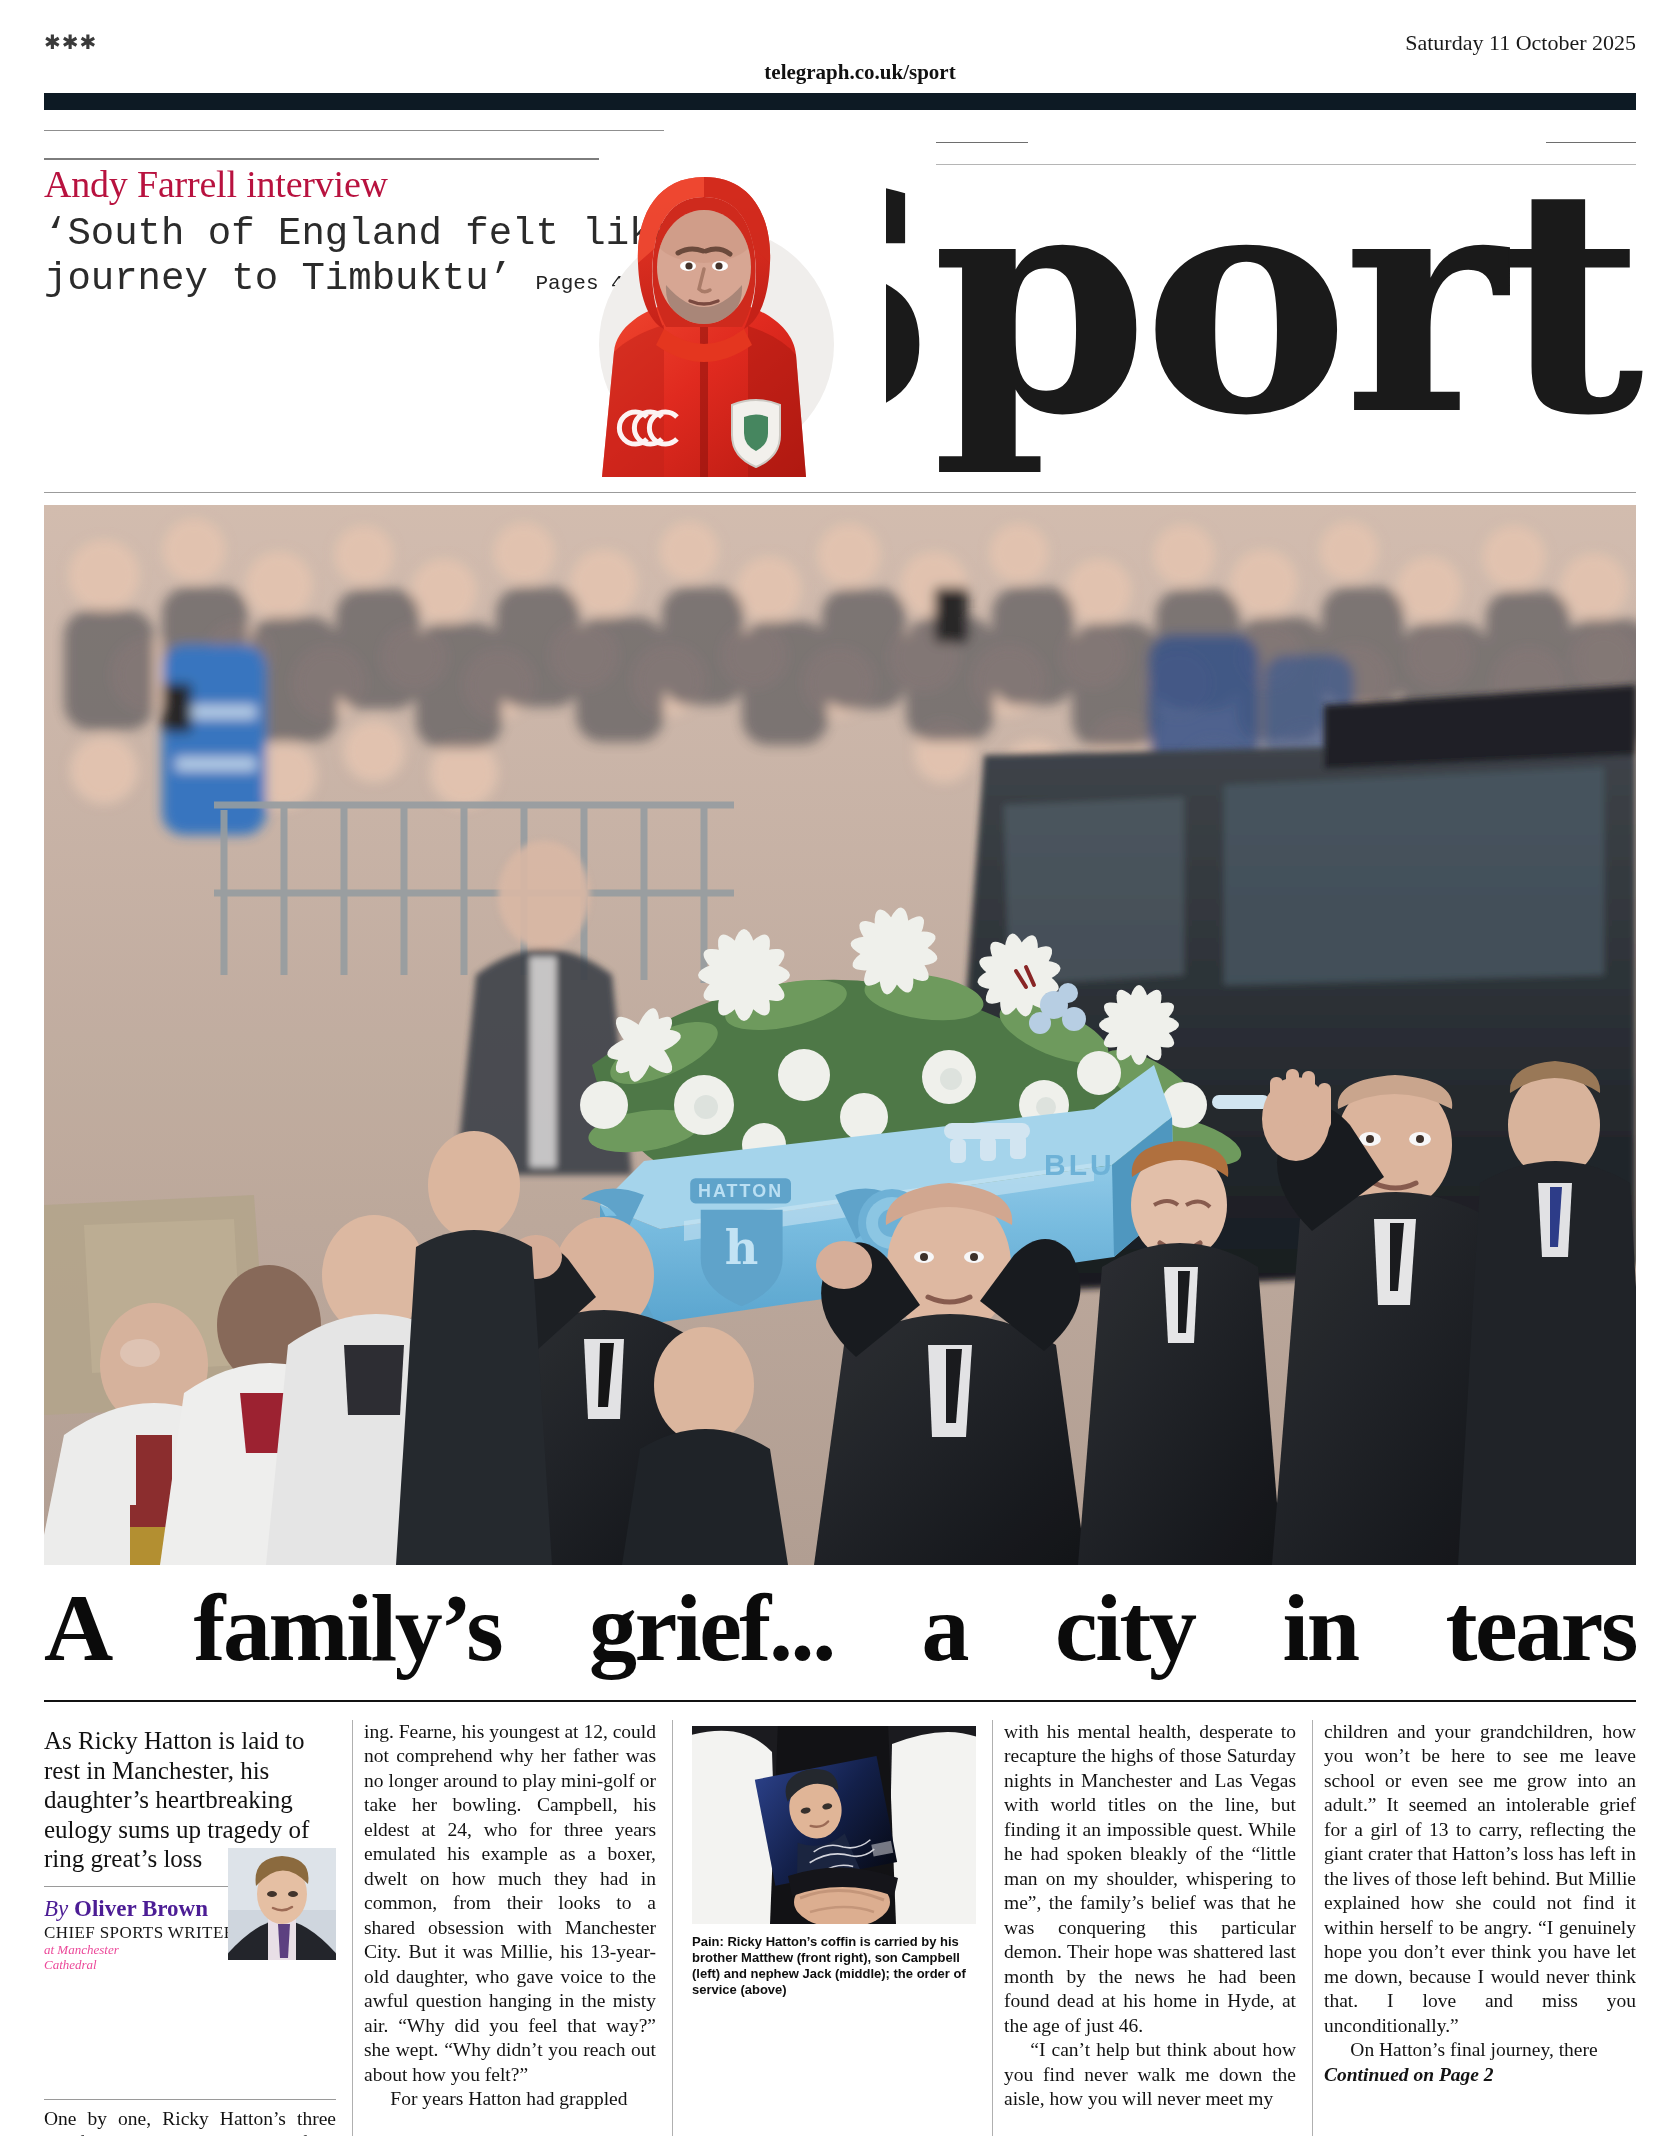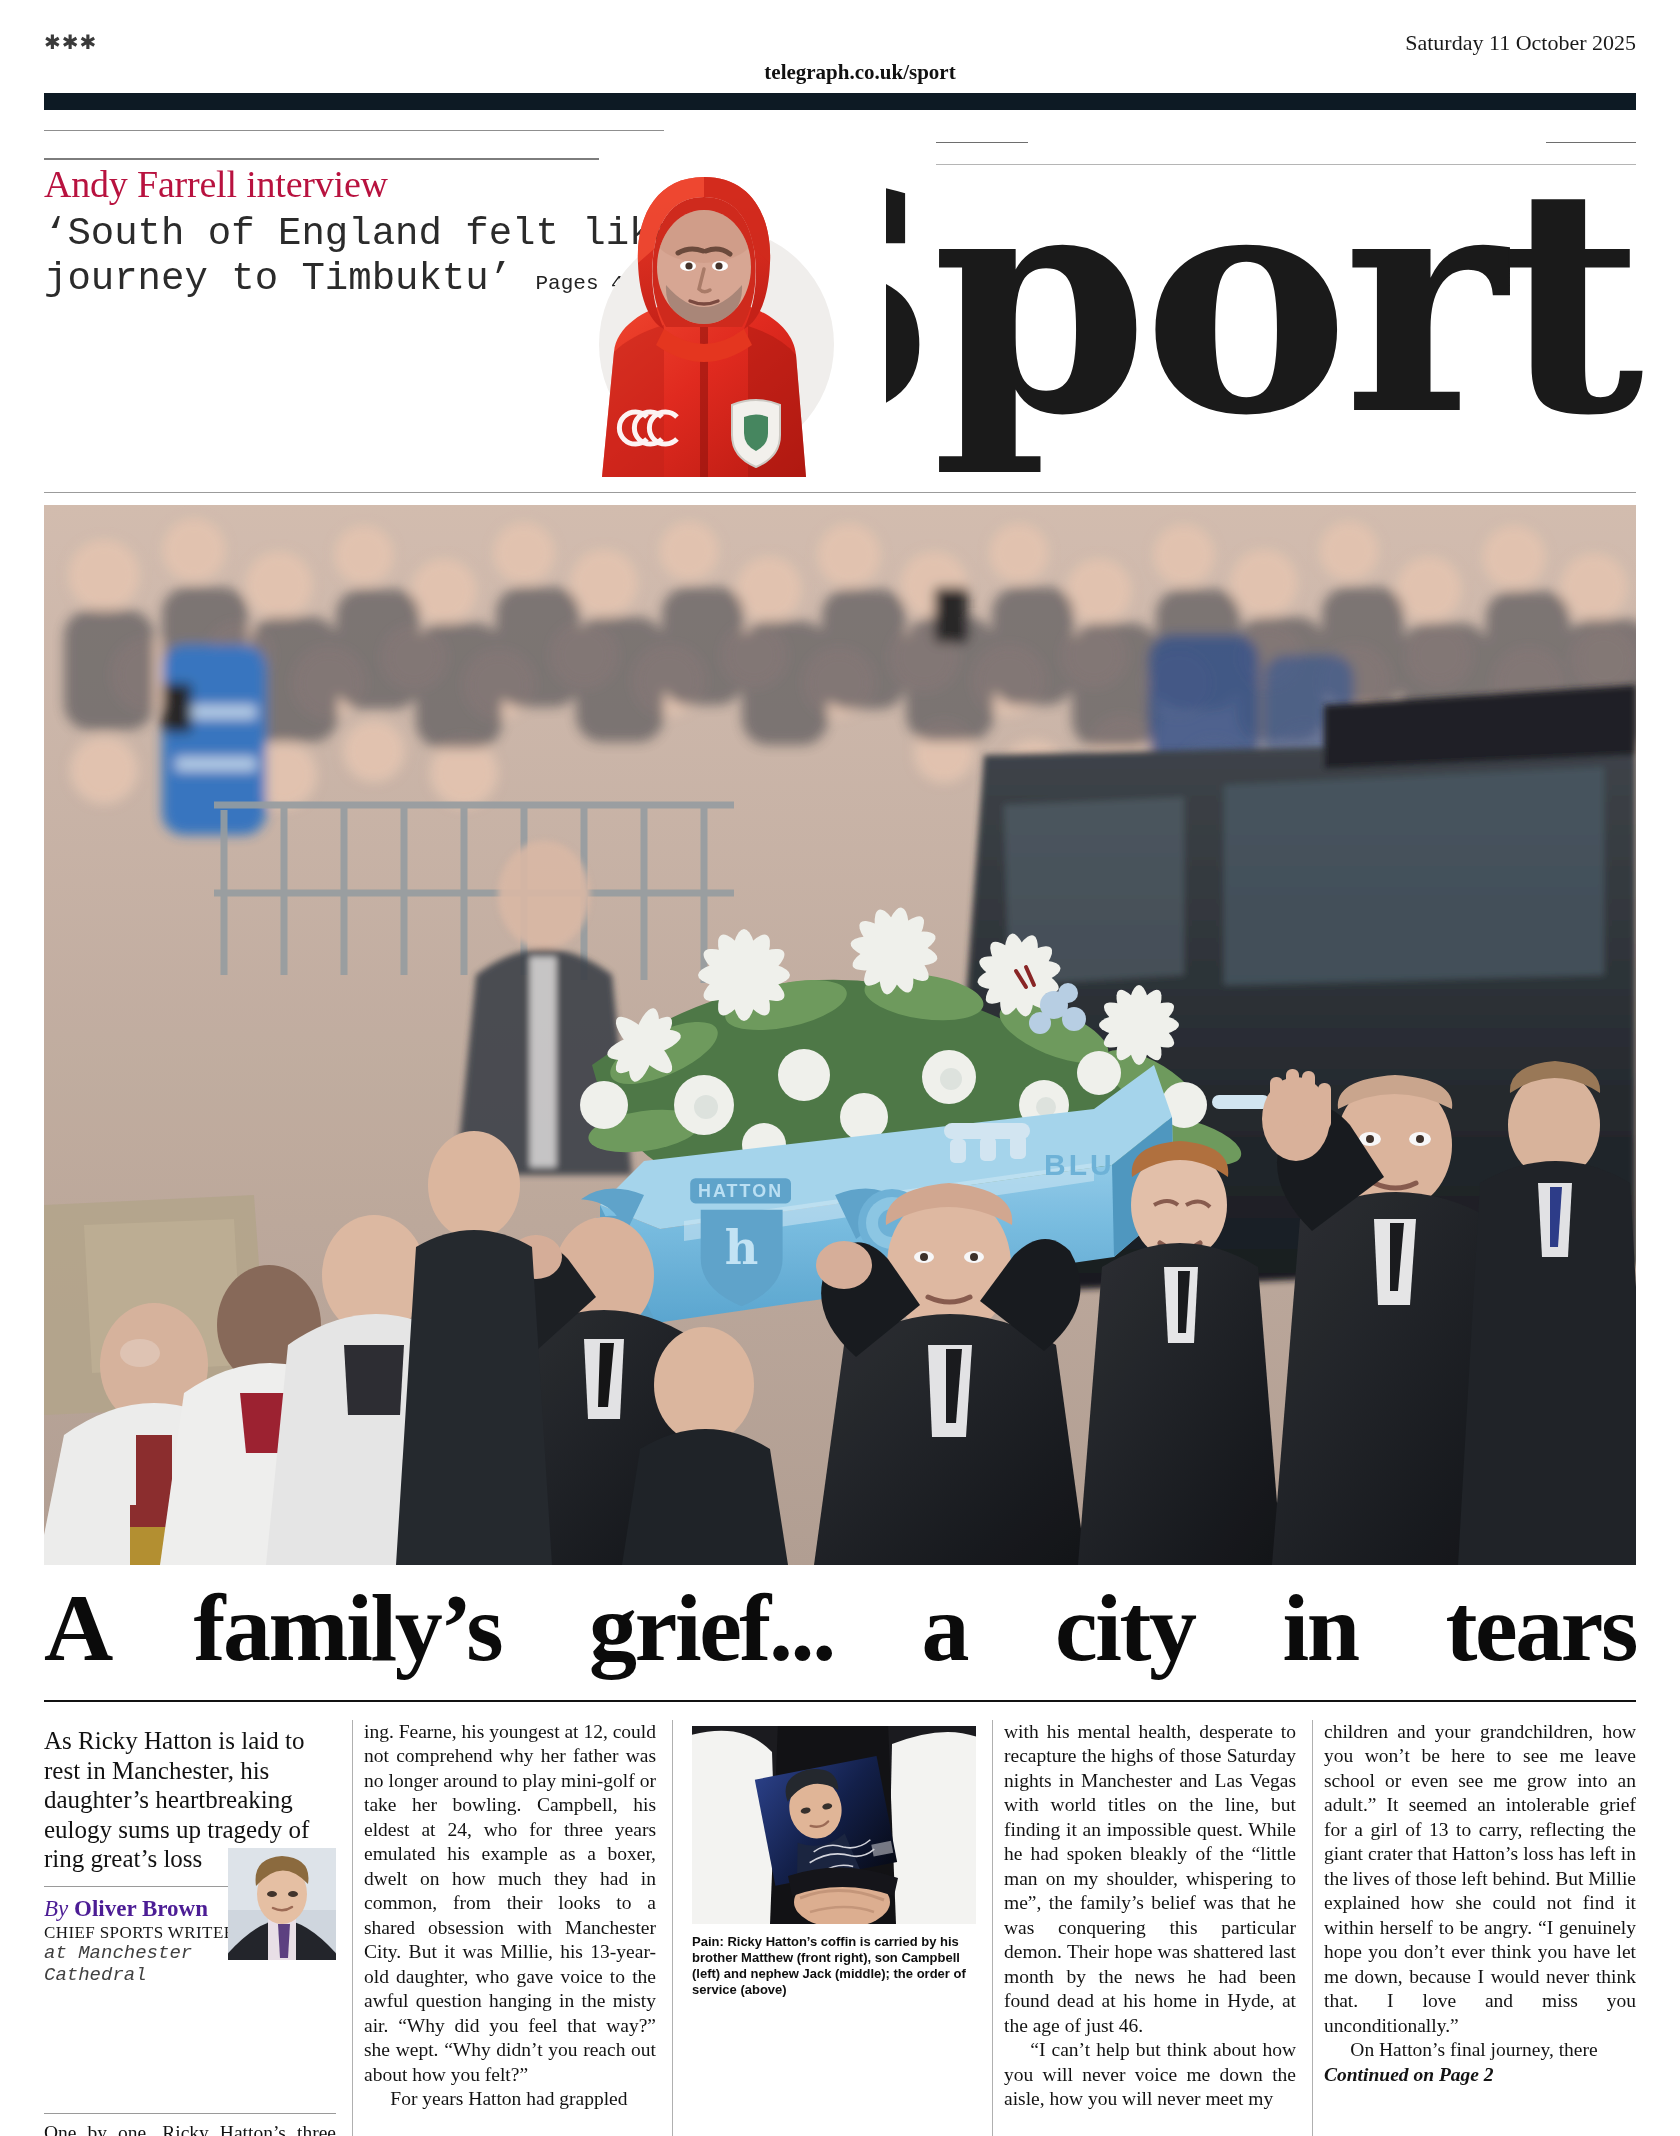--- a/index.html
+++ b/index.html
@@ -68,21 +68,21 @@
   .c4{left:960px;}
   .c5{left:1280px;width:312px;}
   .vrule{position:absolute;top:0;width:1px;height:420px;background:#b0b0b0;}
 
   .standfirst{font-size:25px;line-height:1.18;color:#121212;margin:6px 0 0 0;}
   .srule{height:1px;background:#9a9a9a;margin:12px 0 8px 0;}
   .byline{font-size:23px;line-height:1.2;color:#4c1d95;}
   .byline .by{font-style:italic;font-weight:normal;}
   .byline .nm{font-weight:bold;}
   .byrole{font-size:17px;letter-spacing:0.4px;font-variant:small-caps;text-transform:uppercase;color:#171717;margin-top:1px;}
-  .byloc{font-size:19px;font-style:italic;line-height:1.15;color:#404040;font-family:Liberation Mono, monospace;}
+  .byloc{font-size:13px;font-style:italic;line-height:1.15;color:#ec4899;}
   .mugshot{position:absolute;right:0;top:128px;width:108px;height:112px;overflow:hidden;}
   .brule{height:1px;background:#9a9a9a;margin:8px 0 7px 0;}
   .body{font-size:19.5px;line-height:1.255;color:#131313;text-align:justify;}
   .body p{margin:0;}
   .body p + p{text-indent:1.35em;}
   .contd{font-style:italic;font-weight:bold;font-size:19.5px;}
 
   
   .inset{position:absolute;left:8px;top:6px;width:284px;height:198px;overflow:hidden;background:#141414;}
   .caption{position:absolute;left:8px;top:214px;width:288px;font-family:"Liberation Sans",sans-serif;
@@ -667,21 +667,21 @@
           <path d="M96 150 q54 -18 110 2 l-4 18 q-52 -18 -102 0 Z" fill="#15151a"></path>
         </svg>
       </div>
       <div class="caption">Pain: Ricky Hatton’s coffin is carried by his brother Matthew (front right), son Campbell (left) and nephew Jack (middle); the order of service (above)</div>
     </div>
 
     <div class="vrule" style="left:948px;"></div>
     <div class="col c4">
       <div class="body">
         <p>with his mental health, desperate to recapture the highs of those Saturday nights in Manchester and Las Vegas with world titles on the line, but finding it an impossible quest. While he had spoken bleakly of the “little man on my shoulder, whispering to me”, the family’s belief was that he was conquering this particular demon. Their hope was shattered last month by the news he had been found dead at his home in Hyde, at the age of just 46.</p>
-        <p>“I can’t help but think about how you will never voice me down the aisle, how you will never meet my</p>
+        <p>“I can’t help but think about how you find never walk me down the aisle, how you will never meet my</p>
       </div>
     </div>
 
     <div class="vrule" style="left:1268px;"></div>
     <div class="col c5">
       <div class="body">
         <p>children and your grandchildren, how you won’t be here to see me leave school or even see me grow into an adult.” It seemed an intolerable grief for a girl of 13 to carry, reflecting the giant crater that Hatton’s loss has left in the lives of those left behind. But Millie explained how she could not find it within herself to be angry. “I genuinely hope you don’t ever think you have let me down, because I would never think that. I love and miss you unconditionally.”</p>
         <p>On Hatton’s final journey, there</p>
         <p class="contd" style="text-indent:0;">Continued on Page 2</p>
       </div>

